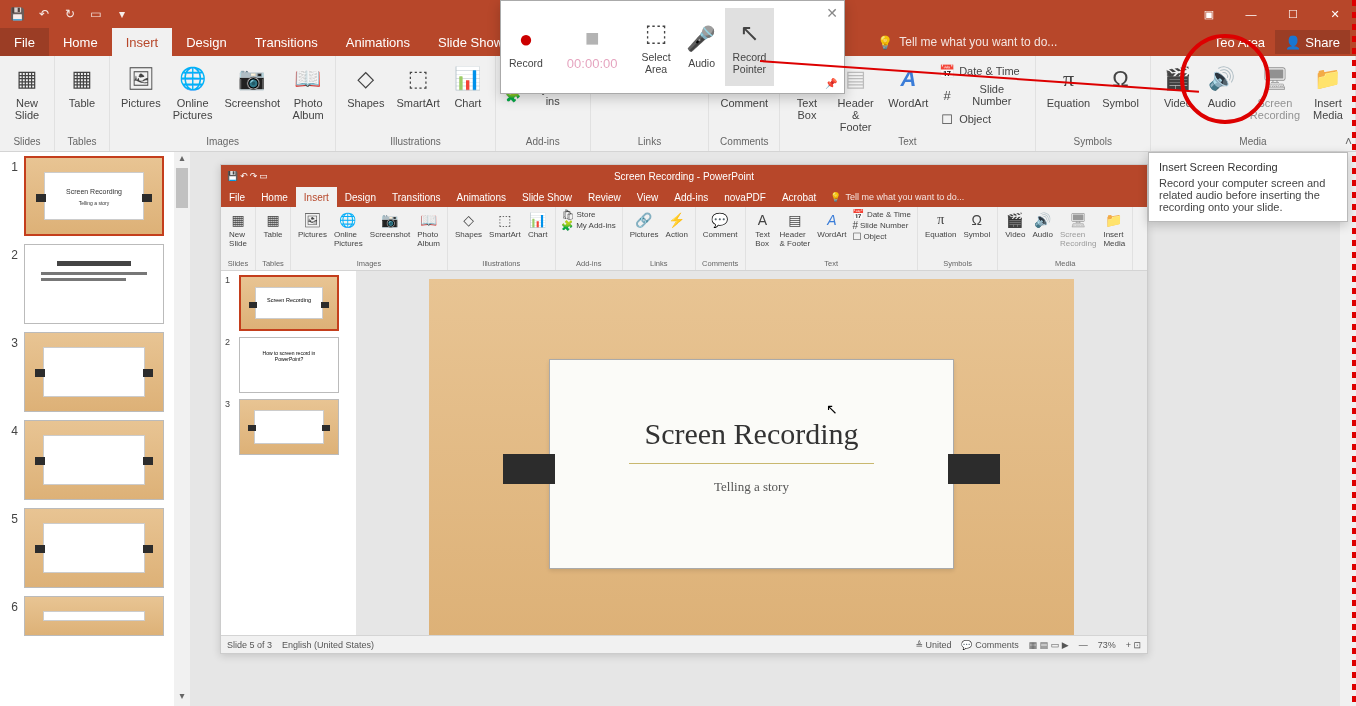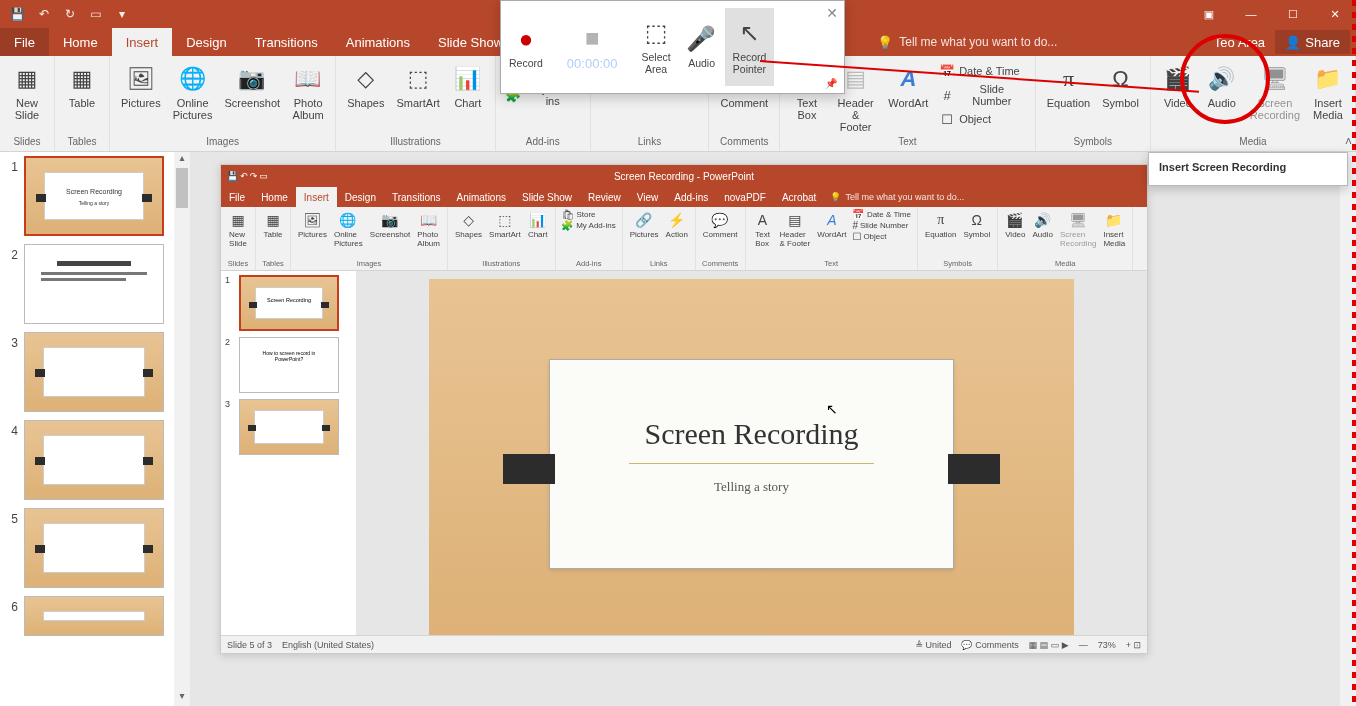--- a/index.html
+++ b/index.html
@@ -25,21 +25,21 @@
 .rbtn{display:flex;flex-direction:column;align-items:center;justify-content:flex-start;padding:3px 5px;font-size:11px;color:#444;text-align:center;min-width:40px}
 .rbtn .ico{width:32px;height:32px;margin:2px 0;display:flex;align-items:center;justify-content:center;font-size:22px}
 .rbtn.small{flex-direction:row;min-width:auto;padding:1px 4px;gap:4px;font-size:11px}
 .rbtn.small .ico{width:16px;height:16px;font-size:13px;margin:0}
 .vstack{display:flex;flex-direction:column;gap:2px;padding-top:4px}
 .collapse{position:absolute;right:4px;bottom:2px;font-size:12px;color:#666}
 .floatpanel{position:absolute;left:500px;top:0;width:345px;height:94px;background:#fff;border:1px solid #aaa;box-shadow:0 4px 12px rgba(0,0,0,.2);display:flex;align-items:center;z-index:50}
 .floatpanel .fbtn{display:flex;flex-direction:column;align-items:center;justify-content:center;padding:6px 8px;font-size:10.5px;color:#444;text-align:center;height:78px}
 .floatpanel .fbtn .fi{font-size:24px;margin-bottom:4px}
 .floatpanel .rec .fi{color:#c00}
-.floatpanel .timer{color:#3b82f6;font-size:13px;padding:0 8px}
+.floatpanel .timer{color:#be185d;font-size:13px;padding:0 8px}
 .floatpanel .close{position:absolute;right:6px;top:4px;font-size:14px;color:#888}
 .floatpanel .drag{position:absolute;right:6px;bottom:4px;font-size:10px;color:#888}
 .floatpanel .rp{background:#e0e0e0}
 .workarea{position:absolute;top:152px;bottom:0;left:0;right:0;display:flex}
 .thumbs{width:190px;background:#fff;overflow:hidden;position:relative}
 .thumbs .scroll{position:absolute;right:0;top:0;width:16px;height:100%;background:#f1f1f1}
 .thumbs .scroll .up,.thumbs .scroll .down{height:16px;font-size:10px;text-align:center;color:#666}
 .thumbs .scroll .thumb{position:absolute;top:16px;left:2px;width:12px;height:40px;background:#c1c1c1}
 .slidethumb{display:flex;gap:6px;padding:4px 6px}
 .slidethumb .num{font-size:12px;color:#444;width:12px;text-align:right;padding-top:4px}
@@ -91,21 +91,21 @@
 .nested .bigslide .bb{position:absolute;width:52px;height:30px;background:#2c2c2c;top:175px}
 .nested .bigslide .bb.l{left:74px}
 .nested .bigslide .bb.r{right:74px}
 .nested .bigslide .title{position:absolute;left:140px;right:140px;top:138px;font-family:Georgia,serif;font-size:30px;text-align:center;color:#333}
 .nested .bigslide .sub{position:absolute;left:140px;right:140px;top:200px;font-family:Georgia,serif;font-size:13px;text-align:center;color:#555}
 .nested .bigslide .line{position:absolute;left:200px;right:200px;top:184px;height:1px;background:#c9b86f}
 .nested .bigslide .cursor{position:absolute;left:397px;top:122px;font-size:14px;color:#000}
 .nested .nstatus{position:absolute;bottom:0;left:0;right:0;height:18px;background:#f1f1f1;border-top:1px solid #d4d4d4;display:flex;align-items:center;font-size:9px;color:#555;padding:0 6px;gap:10px}
 .nested .nstatus .nsp{flex:1}
 .tooltip{position:absolute;right:8px;top:152px;width:200px;background:#fff;border:1px solid #b9b9b9;box-shadow:0 3px 10px rgba(0,0,0,.2);padding:8px 10px;font-size:11px;color:#444;z-index:60}
-.tooltip .tt-title{font-weight:bold;margin-bottom:4px;color:#333}
+.tooltip .tt-title{font-weight:normal;margin-bottom:4px;color:#333}
 .redcircle{position:absolute;left:1180px;top:34px;width:90px;height:90px;border:4px solid #d00;border-radius:50%;z-index:55;pointer-events:none}
 .redline{position:absolute;left:760px;top:60px;width:440px;height:2px;background:#d00;z-index:55;transform:rotate(4deg);transform-origin:left center;pointer-events:none}
 .dashborder{position:absolute;right:0;top:0;bottom:0;width:4px;z-index:70;background-image:linear-gradient(#d00 50%,transparent 50%);background-size:4px 12px}
 .hstack{display:flex;flex-direction:column}
 </style>
 </head>
 <body>
 
 <div class="titlebar">
   <div class="qat">
@@ -332,20 +332,21 @@
   <div class="close">✕</div>
   <div class="drag">📌</div>
 </div>
 
 <div class="redline"></div>
 <div class="redcircle"></div>
 <div class="dashborder"></div>
 
 <div class="tooltip">
   <div class="tt-title">Insert Screen Recording</div>
+  <div>Record your computer screen and related audio before inserting the recording onto your slide.</div>
 </div>
 
 <div class="workarea">
   <div class="thumbs">
     <div class="slidethumb sel">
       <div class="num">1</div>
       <div class="mini wood">
           <div class="inner"></div>
           <div class="bar l"></div>
           <div class="bar r"></div>

